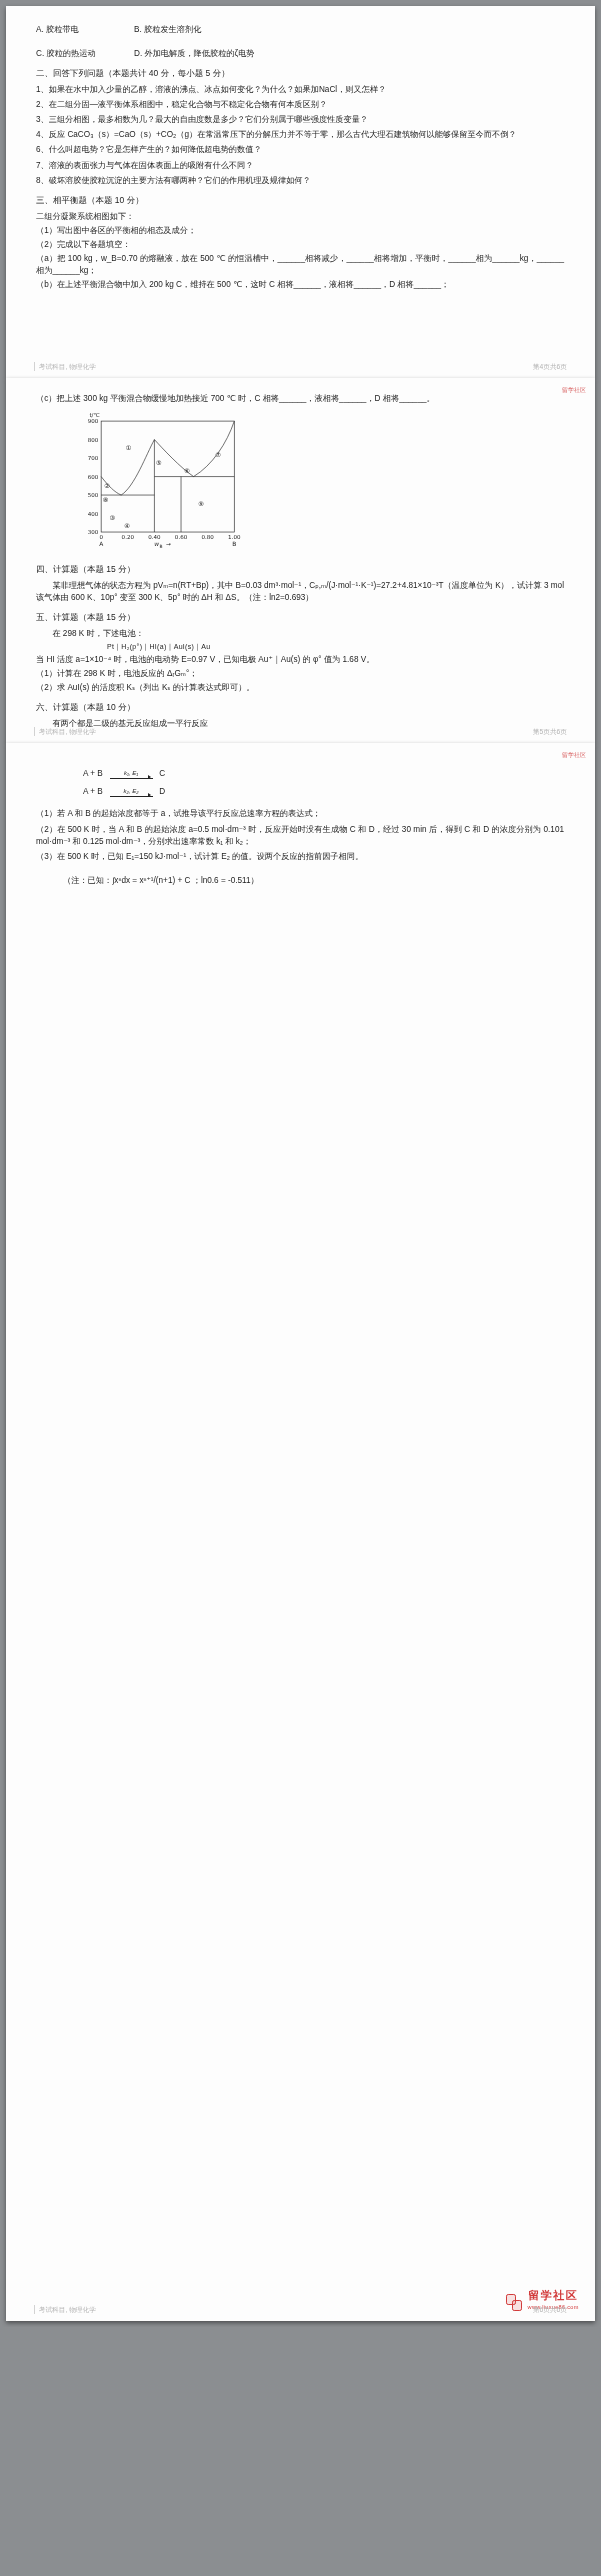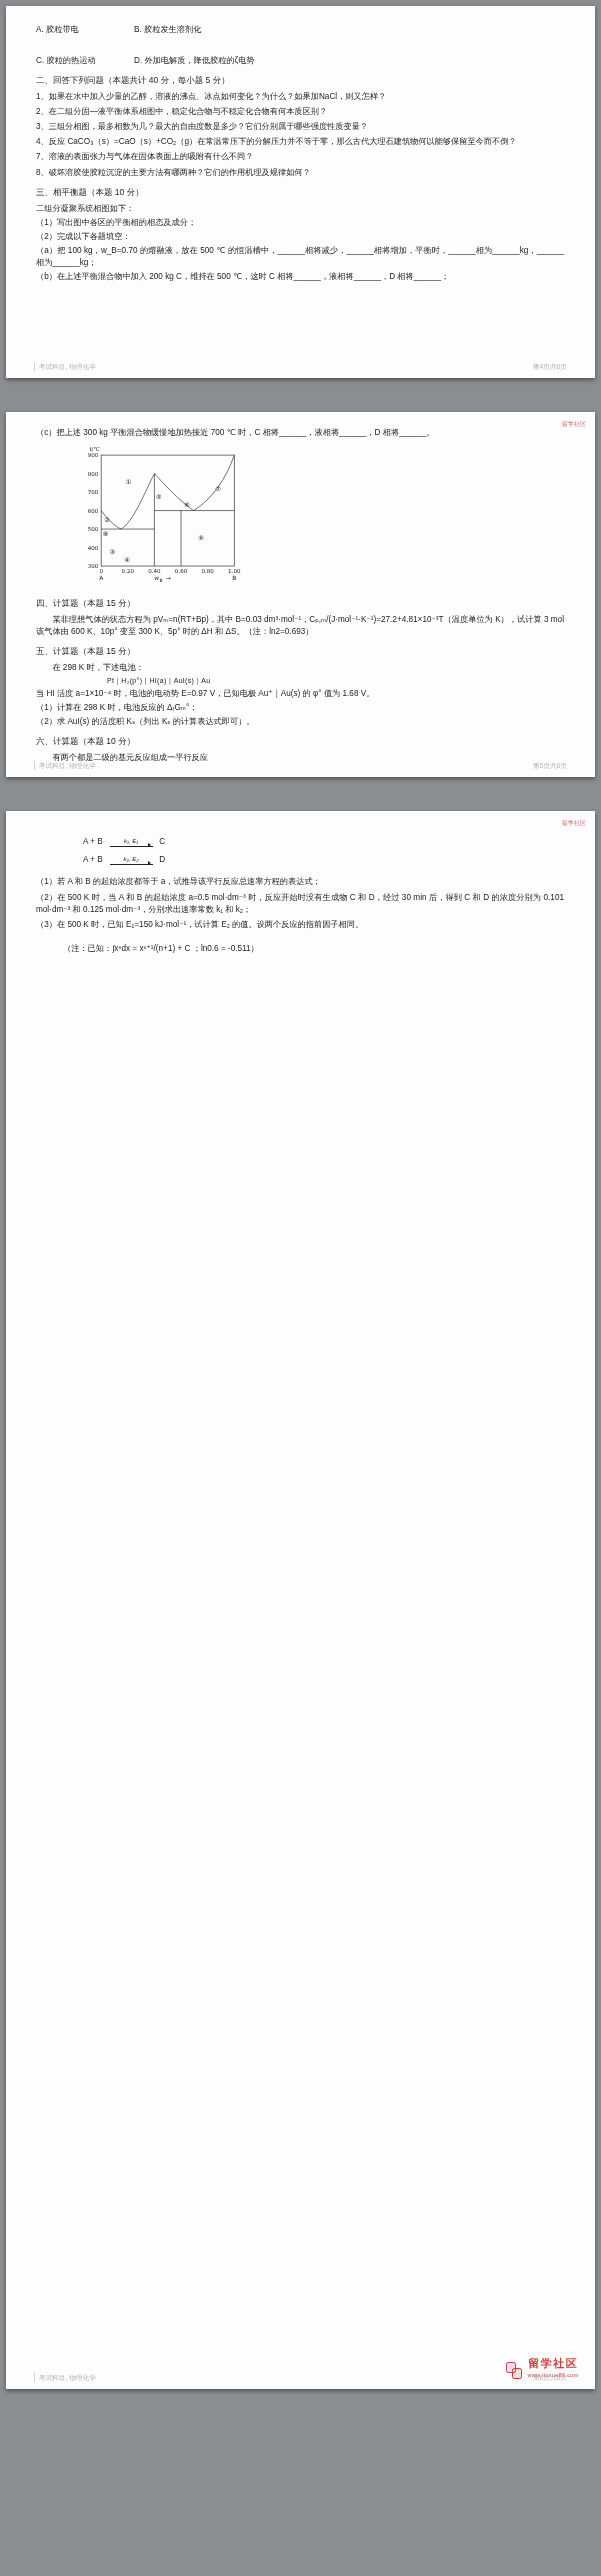--- a/index.html
+++ b/index.html
@@ -13,28 +13,28 @@
     position:relative;
     width:589px;
     margin:0 auto;
     background:#fdfdfd;
     box-shadow:0 1.5px 4.4px rgba(0,0,0,.45);
     color:#1c1c1c;
     font-size:8.2px;
     line-height:1.45;
     overflow:hidden;
   }
-  .page + .page{margin-top:34px}
+  .page + .page{}
   .h-p4{height:372px}
   .h-p5{height:365px}
   .h-p6{height:1578px}
   .page-inner{padding:16.3px 31px 0 30px}
   .page-inner.tight{padding-top:13.3px}
 
-  .options{display:grid;grid-template-columns:98px auto;row-gap:19px;margin:1.5px 0 7.4px}
+  .options{display:grid;grid-template-columns:98px auto;row-gap:12px;margin:1.5px 0 7.4px}
   .sec-h{font-weight:400;font-size:8.5px;margin:7.4px 0 4.4px}
   .q{margin:3.3px 0;text-align:justify}
   .fill-item{margin:2.2px 0;text-align:justify}
   .indent{text-indent:2em}
 
   .diagram-wrap{margin:4.4px 0 1.5px 39px}
   svg text{font-family:"DejaVu Sans","Liberation Sans",sans-serif;fill:#222}
 
   .cell-line{margin:2.2px 0 2.2px 71px;font-size:7px;letter-spacing:0.3px}
 
@@ -79,20 +79,21 @@
       <span>B. 胶粒发生溶剂化</span>
       <span>C. 胶粒的热运动</span>
       <span>D. 外加电解质，降低胶粒的ζ电势</span>
     </div>
 
     <div class="sec-h">二、回答下列问题（本题共计 40 分，每小题 5 分）</div>
     <p class="q">1、如果在水中加入少量的乙醇，溶液的沸点、冰点如何变化？为什么？如果加NaCl，则又怎样？</p>
     <p class="q">2、在二组分固—液平衡体系相图中，稳定化合物与不稳定化合物有何本质区别？</p>
     <p class="q">3、三组分相图，最多相数为几？最大的自由度数是多少？它们分别属于哪些强度性质变量？</p>
     <p class="q">4、反应 CaCO₃（s）=CaO（s）+CO₂（g）在常温常压下的分解压力并不等于零，那么古代大理石建筑物何以能够保留至今而不倒？</p>
+    <p class="q">6、什么叫超电势？它是怎样产生的？如何降低超电势的数值？</p>
     <p class="q">7、溶液的表面张力与气体在固体表面上的吸附有什么不同？</p>
     <p class="q">8、破坏溶胶使胶粒沉淀的主要方法有哪两种？它们的作用机理及规律如何？</p>
 
     <div class="sec-h">三、相平衡题（本题 10 分）</div>
     <p class="fill-item">二组分凝聚系统相图如下：</p>
     <p class="fill-item">（1）写出图中各区的平衡相的相态及成分；</p>
     <p class="fill-item">（2）完成以下各题填空：</p>
     <p class="fill-item">（a）把 100 kg，w_B=0.70 的熔融液，放在 500 ℃ 的恒温槽中，______相将减少，______相将增加，平衡时，______相为______kg，______相为______kg；</p>
     <p class="fill-item">（b）在上述平衡混合物中加入 200 kg C，维持在 500 ℃，这时 C 相将______，液相将______，D 相将______；</p>
   </div>

